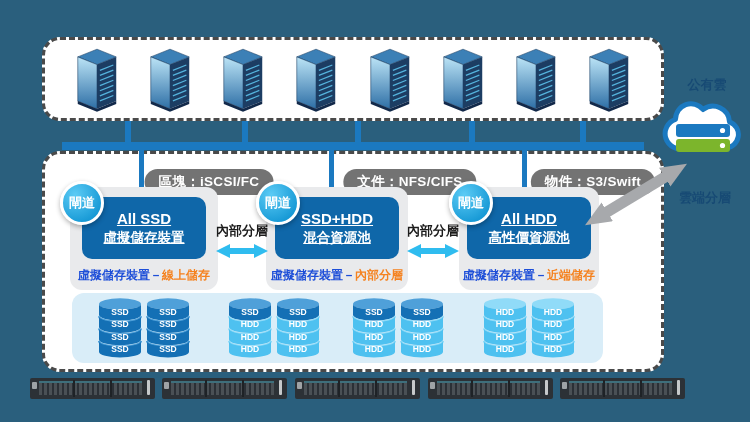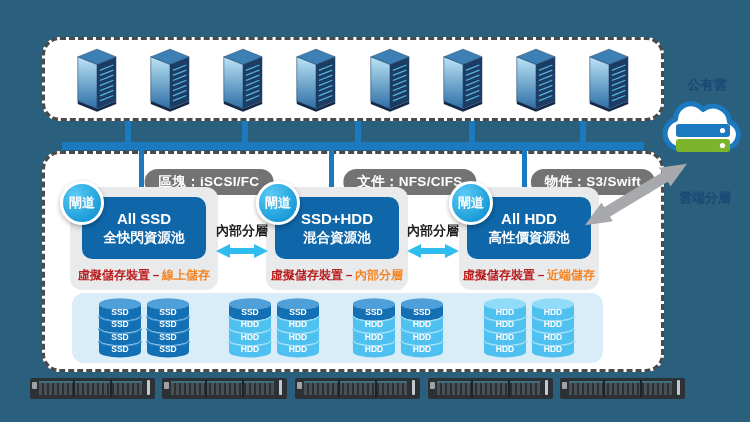--- a/index.html
+++ b/index.html
@@ -18,26 +18,26 @@
   .stub { position:absolute; width:6px; height:21px; top:121px; background:#1B79C0; z-index:0; }
   .stub-down { position:absolute; width:5px; height:42px; top:148px; background:#1B79C0; z-index:3; }
 
   .protocol-pill { position:absolute; top:153px; height:26px; line-height:26px; padding:0 14px;
                    transform:translateX(-50%); background:#737373; color:#fff; font-size:13.5px;
                    font-weight:bold; border-radius:13px; white-space:nowrap; z-index:4; letter-spacing:.3px;margin-top:16px; }
 
   .pool { position:absolute; top:187px; height:103px; background:#E9EAEC; border-radius:12px; z-index:4; }
   .pool-box { position:absolute; left:50%; transform:translateX(-50%); top:10px; width:124px; height:62px;
               background:#0F67A9; border-radius:10px; display:flex; flex-direction:column;
-              align-items:center; justify-content:center; gap:2px; color:#fff; }
+              align-items:center; justify-content:center; gap:2px; color:#fff;text-decoration:underline; }
   .pool-name-en { font-size:15px; font-weight:bold; }
   .pool-name-zh { font-size:13.5px; font-weight:bold; }
   .pool-device { position:absolute; bottom:6px; width:100%; text-align:center; font-size:12px;
                  font-weight:bold; white-space:nowrap; }
-  .pool-device .pfx { color:#b91c1c; }
+  .pool-device .pfx { color:#1d4ed8; }
   .pool-device .tier { color:#F5821F; }
   .badge { position:absolute; left:-10px; top:-6px; width:44px; height:44px; border:3px solid #fff;
            border-radius:50%; background:radial-gradient(circle at 32% 28%, #5BCBF5, #189AD6 75%);
            color:#fff; font-size:13px; font-weight:bold; display:flex; align-items:center;
            justify-content:center; box-shadow:0 2px 5px rgba(0,0,0,.3); z-index:5;text-align:center; }
 
   .tier-conn { position:absolute; top:222px; width:80px; transform:translateX(-50%);
                text-align:center; z-index:4; }
   .tier-text { font-size:13px; font-weight:bold; color:#1b1b1b; white-space:nowrap; }
   .tier-arrow { margin-top:3px; }
@@ -201,21 +201,21 @@
   <div id="main-panel" class="dashed-panel"></div>
 
   <div id="gen">
       <div class="protocol-pill" style="left: 209px;">區塊：iSCSI/FC</div>
       <div class="protocol-pill" style="left: 410px;">文件：NFS/CIFS</div>
       <div class="protocol-pill" style="left: 593px;">物件：S3/Swift</div>
       <div class="pool" style="left: 70px; width: 148px;">
     <div class="badge">閘道</div>
     <div class="pool-box">
       <div class="pool-name-en">All SSD</div>
-      <div class="pool-name-zh">全快閃資源池</div>
+      <div class="pool-name-zh">虛擬儲存裝置</div>
     </div>
     <div class="pool-device">
       <span class="pfx">虛擬儲存裝置－</span><span class="tier">線上儲存</span>
     </div>
       </div>
       <div class="pool" style="left: 266px; width: 142px;">
     <div class="badge">閘道</div>
     <div class="pool-box">
       <div class="pool-name-en">SSD+HDD</div>
       <div class="pool-name-zh">混合資源池</div>

